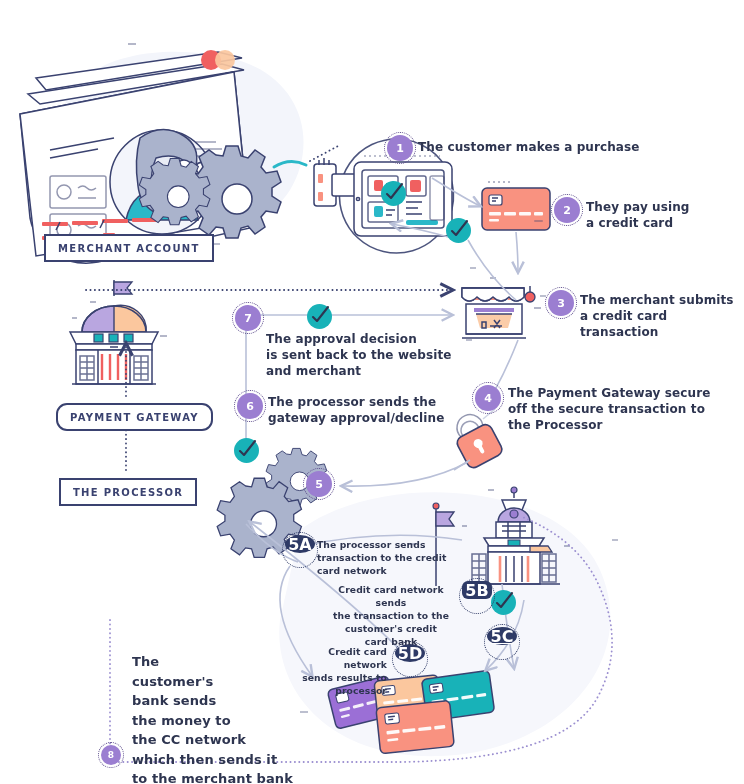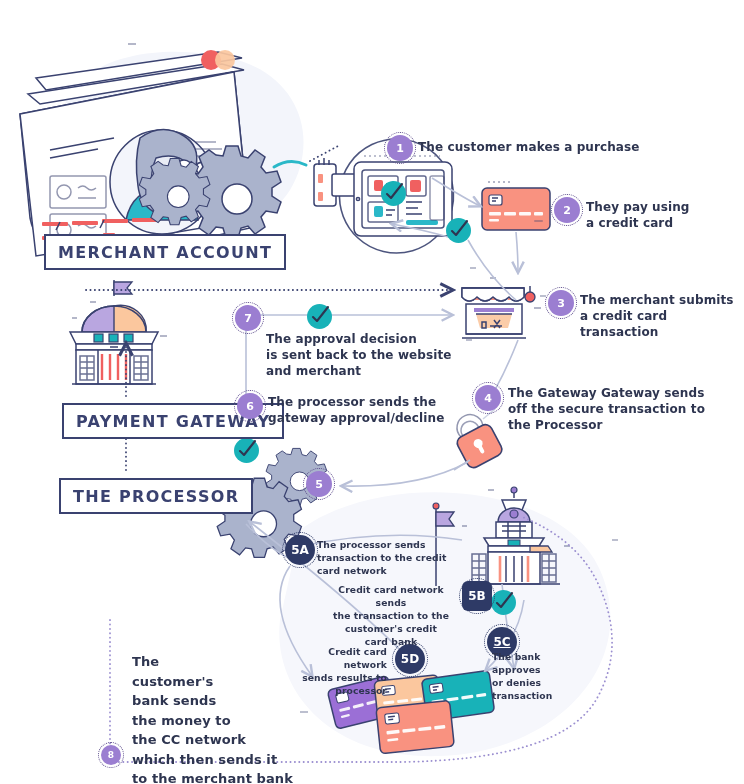--- a/index.html
+++ b/index.html
@@ -26,39 +26,39 @@
   }
   .t-main{font-size:12px;}
   .t-sub{font-size:9.2px;line-height:1.42;}
   .t-step8{font-size:13px;line-height:1.5;}
 
   
   .chip{
     position:absolute;
     border:2px solid #3a4270;
     color:#3a4270;
-    font-size:16px;
+    font-size:10px;
     font-weight:bold;
     letter-spacing:1.3px;
     padding:7px 12px 6px;
     background:#ffffff;
     white-space:nowrap;
   }
 
   
   .badge{
     position:absolute;
     border-radius:50%;
     display:flex;align-items:center;justify-content:center;
     color:#ffffff;
     font-weight:bold;
     box-sizing:border-box;
   }
   .badge.purple{background:#9b7ed1;font-size:11px;width:26px;height:26px;}
-  .badge.navy{background:#2e3a66;font-size:12px;width:30px;height:30px;}
+  .badge.navy{background:#2e3a66;font-size:16px;width:30px;height:18px;}
   .badge.p8{background:#9b7ed1;font-size:9px;width:20px;height:20px;}
   .badge-ring{
     position:absolute;border-radius:50%;
     border:1.6px dotted #5a4a8a;
     box-sizing:border-box;
     pointer-events:none;
   }
   .badge-ring.navy-ring{border-color:#2e3a66;}
 
   
@@ -448,21 +448,21 @@
     <path d="M6 13 l4 4 l11 -14" fill="none" stroke="#2e3550" stroke-width="2.1" stroke-linecap="round" stroke-linejoin="round"></path>
   </svg>
 
   <div class="check" style="left:491px;top:590px;width:25px;height:25px;"></div>
   <svg style="position:absolute;left:491px;top:590px;width:25px;height:25px;" viewBox="0 0 25 25">
     <path d="M6 13 l4 4 l11 -14" fill="none" stroke="#2e3550" stroke-width="2.1" stroke-linecap="round" stroke-linejoin="round"></path>
   </svg>
 
   <div class="chip" style="left:44px;top:234px;"><span>MERCHANT ACCOUNT</span></div>
 
-  <div class="chip" style="left:62px;top:403px;"><span>PAYMENT GATEWAY</span></div>
+  <div class="chip" style="left:56px;top:403px;border-radius:11px;"><span>PAYMENT GATEWAY</span></div>
 
   <div class="chip" style="left:59px;top:478px;"><span>THE PROCESSOR</span></div>
 
   <div class="badge-ring" style="left:384px;top:132px;width:32px;height:32px;"></div>
   <div class="badge purple" style="left:387px;top:135px;">
       <span>1</span>
     </div>
 
   <div class="badge-ring" style="left:551px;top:194px;width:32px;height:32px;"></div>
   <div class="badge purple" style="left:554px;top:197px;">
@@ -520,21 +520,21 @@
     </div>
 
   <div class="txt t-main" style="left:418px;top:139px;">The customer makes a purchase</div>
 
   <div class="txt t-main" style="left:586px;top:199px;">They pay using
 a credit card</div>
 
   <div class="txt t-main" style="left:580px;top:292px;">The merchant submits
 a credit card transaction</div>
 
-  <div class="txt t-main" style="left:508px;top:385px;">The Gateway Gateway sends
+  <div class="txt t-main" style="left:508px;top:385px;">The Payment Gateway secure
 off the secure transaction to
 the Processor</div>
 
   <div class="txt t-main" style="left:268px;top:394px;">The processor sends the
 gateway approval/decline</div>
 
   <div class="txt t-main" style="left:266px;top:331px;">The approval decision
 is sent back to the website
 and merchant</div>
 
@@ -548,22 +548,18 @@
 
   <div class="txt t-sub" style="left:317px;top:538px;">The processor sends
 transaction to the credit
 card network</div>
 
   <div class="txt t-sub" style="left:330px;top:583px;text-align:center;width:122px;">Credit card network sends
 the transaction to the
 customer's credit
 card bank</div>
 
-  <div class="txt t-sub" style="left:492px;top:650px;">The bank
-approves
-or denies
-transaction</div>
 
   <div class="txt t-sub" style="left:283px;top:645px;text-align:right;width:104px;">Credit card network
 sends results to
 processor</div>
 
 </div>
 
 </body></html>

